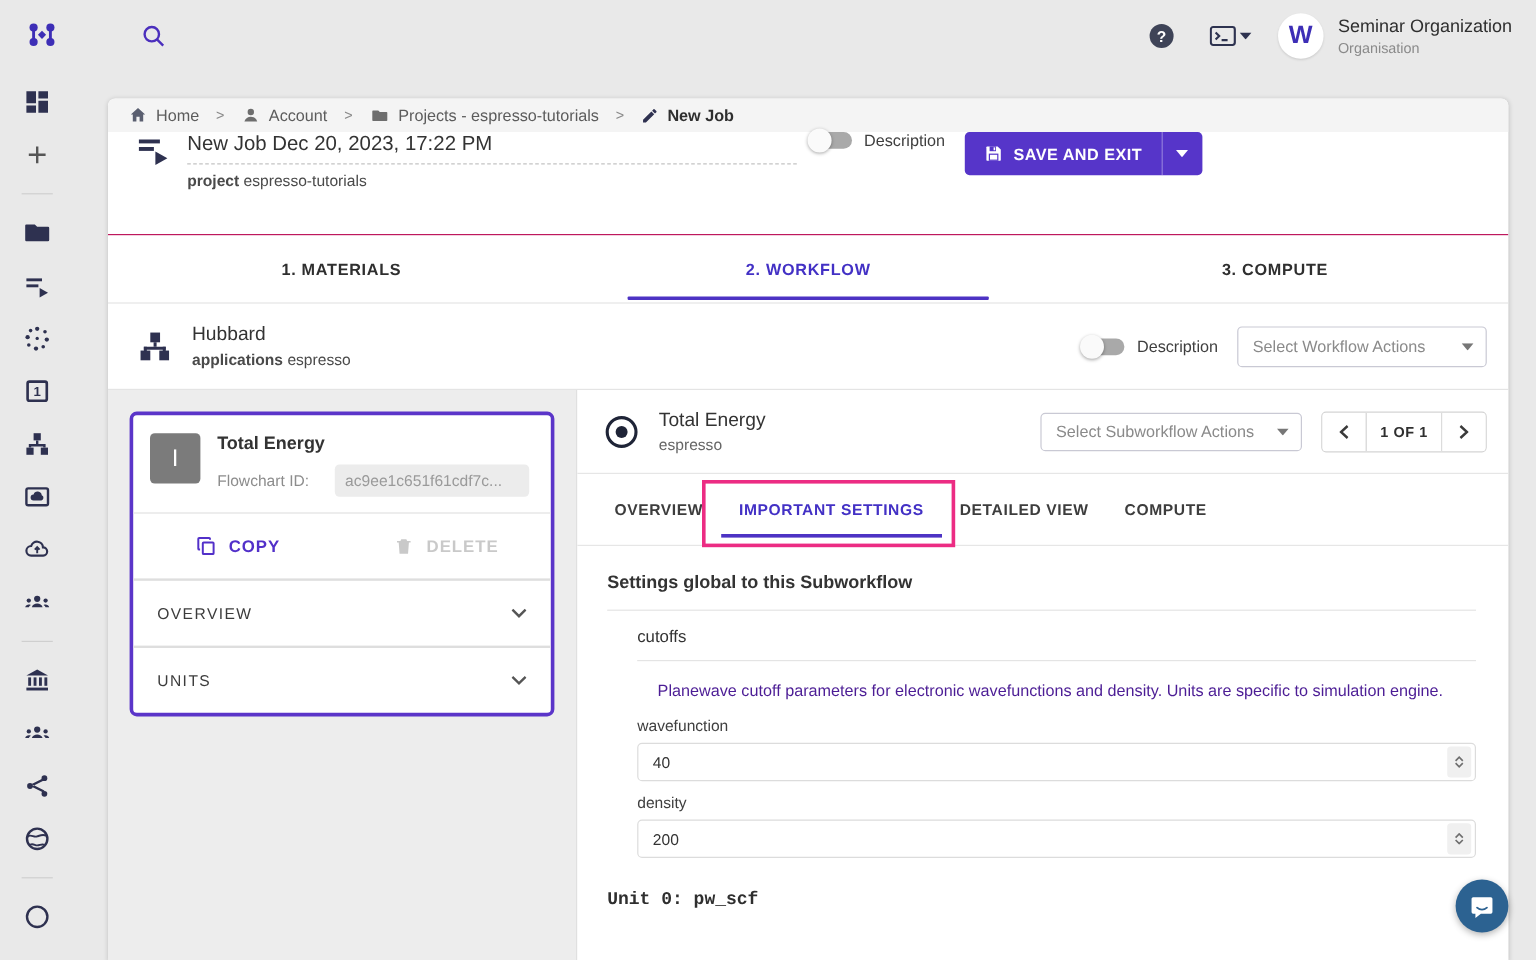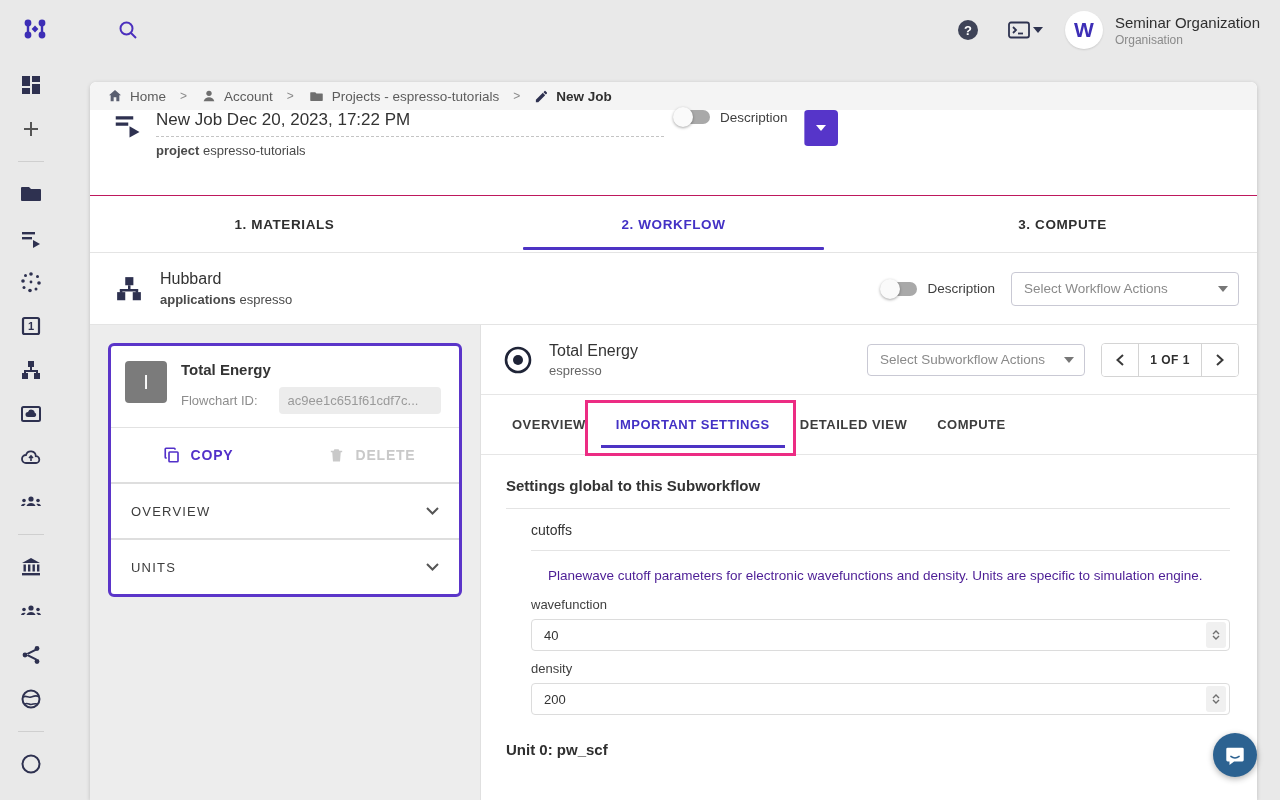--- a/index.html
+++ b/index.html
@@ -82,21 +82,21 @@
   .step.active::after { content:""; position:absolute; left:44px; right:44px;
     bottom:2px; height:3px; background:#4d33c4; border-radius:1px; }
 
   
   .wf-header { height:72px; display:flex; align-items:center; padding:0 18px;
     border-bottom:1px solid #e4e4e4; }
   .wf-icon { width:30px; height:30px; color:#2e3150; margin:0 16px 0 6px; }
   .wf-title { font-size:16px; color:#333; }
   .wf-sub { font-size:13px; color:#4a4a4a; margin-top:4px; }
   .wf-spacer { flex:1; }
-  .select-wf { width:228px;text-align:center; }
+  .select-wf { width:208px;text-align:center; }
 
   
   .content { flex:1; display:flex; min-height:0; }
   .left-col { width:390px; background:#ededed; flex:none; }
   .right-col { flex:1; background:#fff; border-left:1px solid #e0e0e0;
     display:flex; flex-direction:column; overflow:hidden; }
 
   
   .unit-card { margin:18px; background:#fff; border:3px solid #5b35c9;
     border-radius:6px; overflow:hidden; }
@@ -153,21 +153,21 @@
     border-bottom:1px solid #e4e4e4; }
   .group-desc { font-size:13.5px; color:#4c1d95; margin:17px 17px 14px; }
   .field-label { font-size:13px; color:#3f3f3f; margin:10px 0 7px; }
   .num-field { height:32px; border:1px solid #dcdcdc; border-radius:4px;
     display:flex; align-items:center; background:#fff; }
   .num-field input { flex:1; border:none; outline:none; font-size:13px; color:#333;
     padding:0 12px; font-family:inherit; background:transparent; }
   .stepper { width:20px; height:26px; margin-right:3px; background:#f0f0f0;
     border-radius:3px; display:flex; flex-direction:column; align-items:center;
     justify-content:center; color:#6f6f6f; cursor:pointer; }
-  .unit-heading { font-size:15px; font-weight:bold; color:#2f2f2f; margin-top:26px; }
+  .unit-heading { font-size:15px; font-weight:bold; color:#2f2f2f; margin-top:26px;font-family:Liberation Mono, monospace; }
 
   
   .chat-fab { position:absolute; right:23px; bottom:23px; width:44px; height:44px;
     border-radius:50%; background:#2c6291; display:flex; align-items:center;
     justify-content:center; box-shadow:0 2px 6px rgba(0,0,0,.3); cursor:pointer; z-index:5; }
 </style>
 </head>
 <body>
 
 <div class="topbar">
@@ -333,20 +333,30 @@
       <div class="job-sub">
         <b>project</b>
         <span>espresso-tutorials</span>
       </div>
     </div>
     <div class="toggle">
         <div class="knob"></div>
       </div>
     <span class="toggle-label">Description</span>
     <div class="save-split">
+      <div class="save-main">
+        <svg width="16" height="16" viewBox="0 0 24 24">
+          <path d="M4 3h13l4 4v13a1 1 0 0 1-1 1H4a1 1 0 0 1-1-1V4a1 1 0 0 1 1-1z" fill="#fff"></path>
+          <rect x="7" y="3" width="8" height="6" fill="#5635c9"></rect>
+            <rect x="12" y="4.2" width="2" height="3.6" fill="#fff"></rect>
+          <rect x="6" y="12" width="12" height="9" fill="#5635c9"></rect>
+            <rect x="7.5" y="13.5" width="9" height="6" fill="#fff"></rect>
+        </svg>
+        <span>SAVE AND EXIT</span>
+      </div>
       <div class="save-caret">
         <svg width="10" height="6" viewBox="0 0 10 6" fill="#fff">
             <path d="M0 0h10L5 6z"></path>
           </svg>
       </div>
     </div>
   </div>
 
   <div class="steps">
     <div class="step">1. MATERIALS</div>

